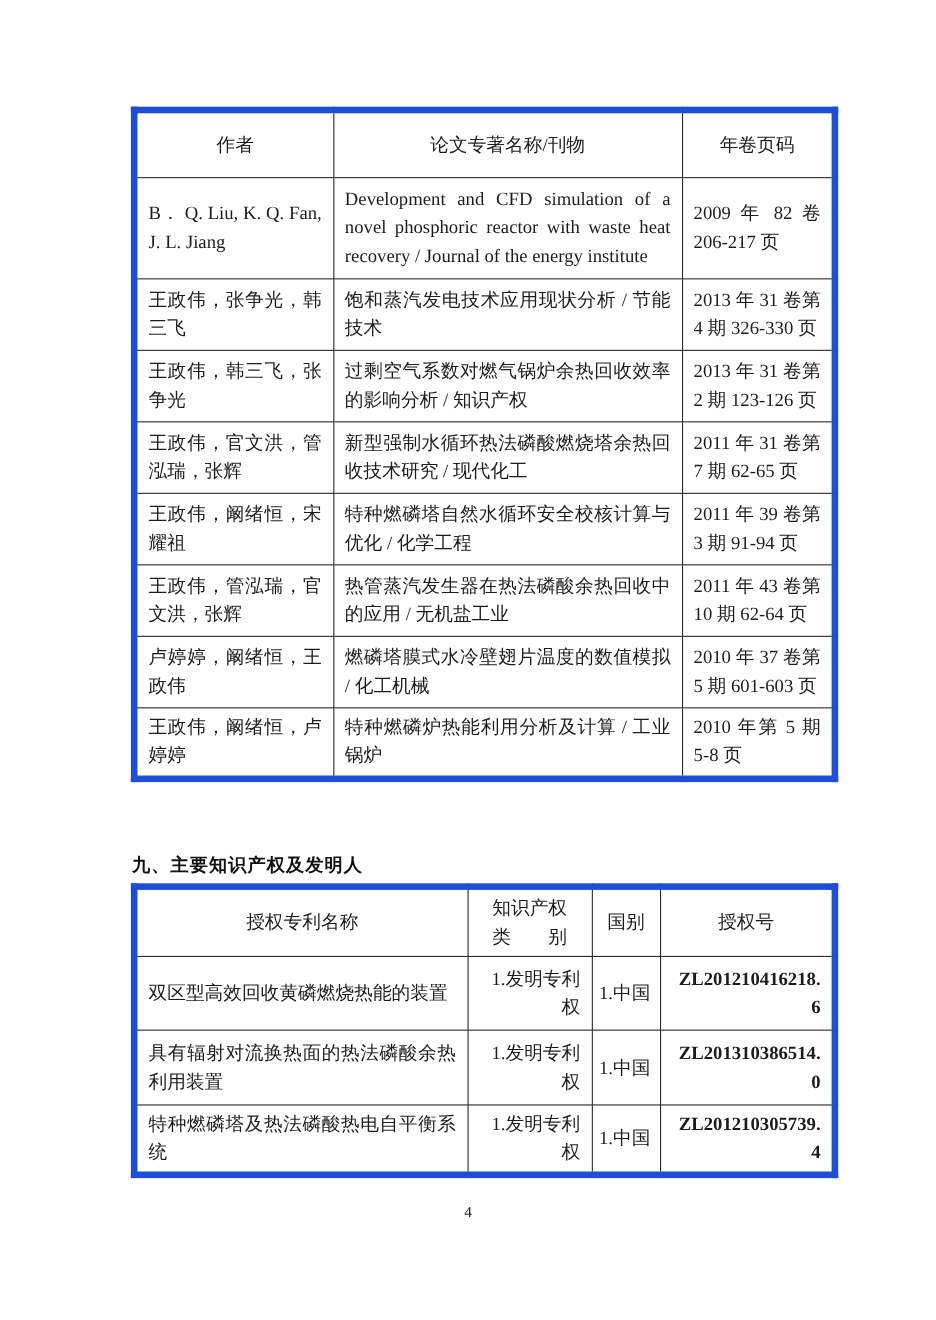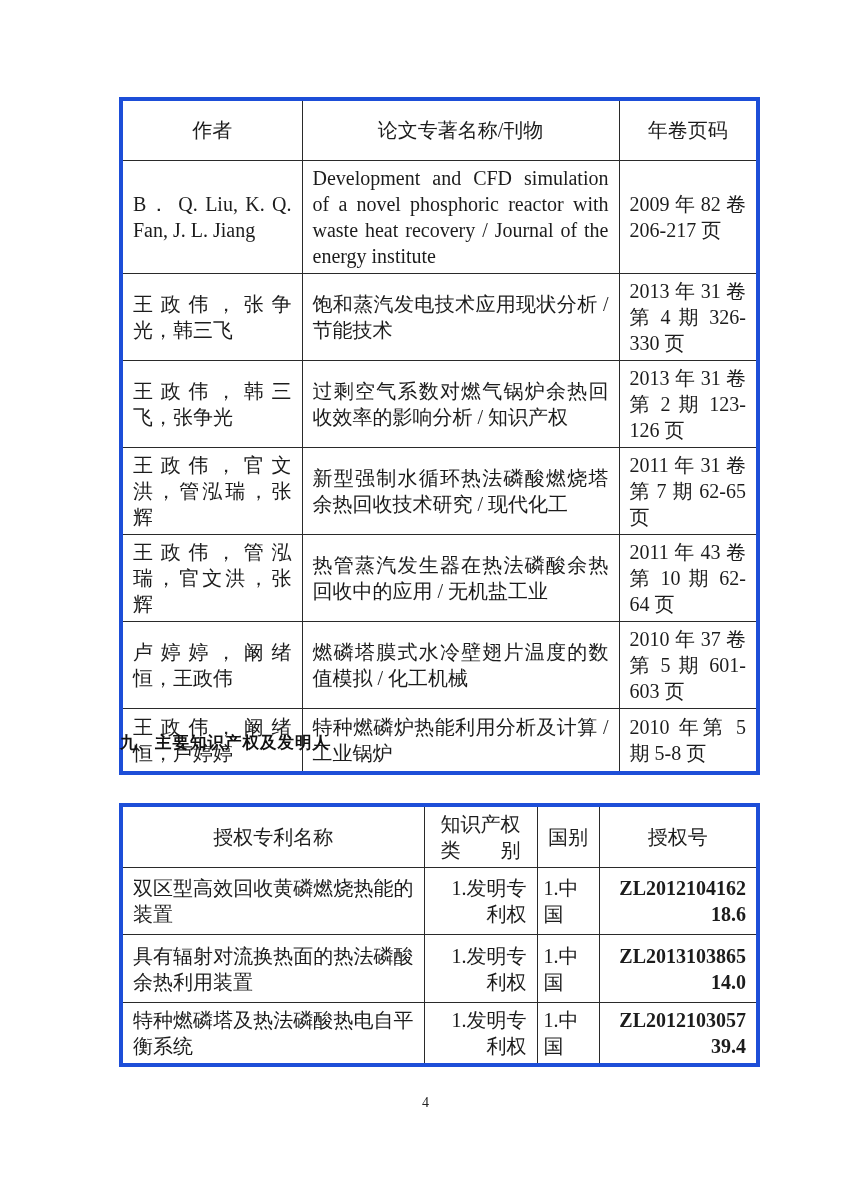--- a/index.html
+++ b/index.html
@@ -8,22 +8,22 @@
     width:851px;height:1200px;
     background:#ffffff;
     font-family:"Liberation Serif","DejaVu Serif",serif;
     color:#1c1c1c;
     overflow:hidden;
   }
   table.tbl{
     position:absolute;
     border-collapse:collapse;
     table-layout:fixed;
-    border:4px solid #1d4ed8;
-    font-size:20px;
+    border:6px solid #1d4ed8;
+    font-size:17px;
   }
   .tbl th,.tbl td{
     border:1px solid #2a2a2a;
     padding:4px 10px;
     vertical-align:middle;
     line-height:26px;
     word-break:break-word;
   }
   .tbl th{
     font-weight:normal;
@@ -34,21 +34,21 @@
   .pubs thead tr{height:61px;}
   .pubs tbody tr{height:65px;}
   .pubs tbody tr.tall{height:92px;}
   .pubs td{
     text-align:justify;
     text-align-last:left;
   }
   
   .section-heading{
     position:absolute;
-    left:120px;top:732px;
+    left:120px;top:776px;
     font-family:"Liberation Sans","DejaVu Sans",sans-serif;
     font-weight:bold;
     font-size:16.5px;
     color:#111;
     letter-spacing:1px;
   }
   
   .patents{left:119px;top:803px;width:637px;padding-left:45px;}
   .patents thead tr{height:62px;}
   .patents tbody tr.r1{height:67px;}
@@ -101,20 +101,25 @@
         <td>王政伟，韩三飞，张争光</td>
         <td>过剩空气系数对燃气锅炉余热回收效率的影响分析 / 知识产权</td>
         <td>2013 年 31 卷第 2 期 123-126 页</td>
       </tr>
       <tr>
         <td>王政伟，官文洪，管泓瑞，张辉</td>
         <td>新型强制水循环热法磷酸燃烧塔余热回收技术研究 / 现代化工</td>
         <td>2011 年 31 卷第 7 期 62-65 页</td>
       </tr>
       <tr>
+        <td>王政伟，阚绪恒，宋耀祖</td>
+        <td>特种燃磷塔自然水循环安全校核计算与优化 / 化学工程</td>
+        <td>2011 年 39 卷第 3 期 91-94 页</td>
+      </tr>
+      <tr>
         <td>王政伟，管泓瑞，官文洪，张辉</td>
         <td>热管蒸汽发生器在热法磷酸余热回收中的应用 / 无机盐工业</td>
         <td>2011 年 43 卷第 10 期 62-64 页</td>
       </tr>
       <tr>
         <td>卢婷婷，阚绪恒，王政伟</td>
         <td>燃磷塔膜式水冷壁翅片温度的数值模拟 / 化工机械</td>
         <td>2010 年 37 卷第 5 期 601-603 页</td>
       </tr>
       <tr>

